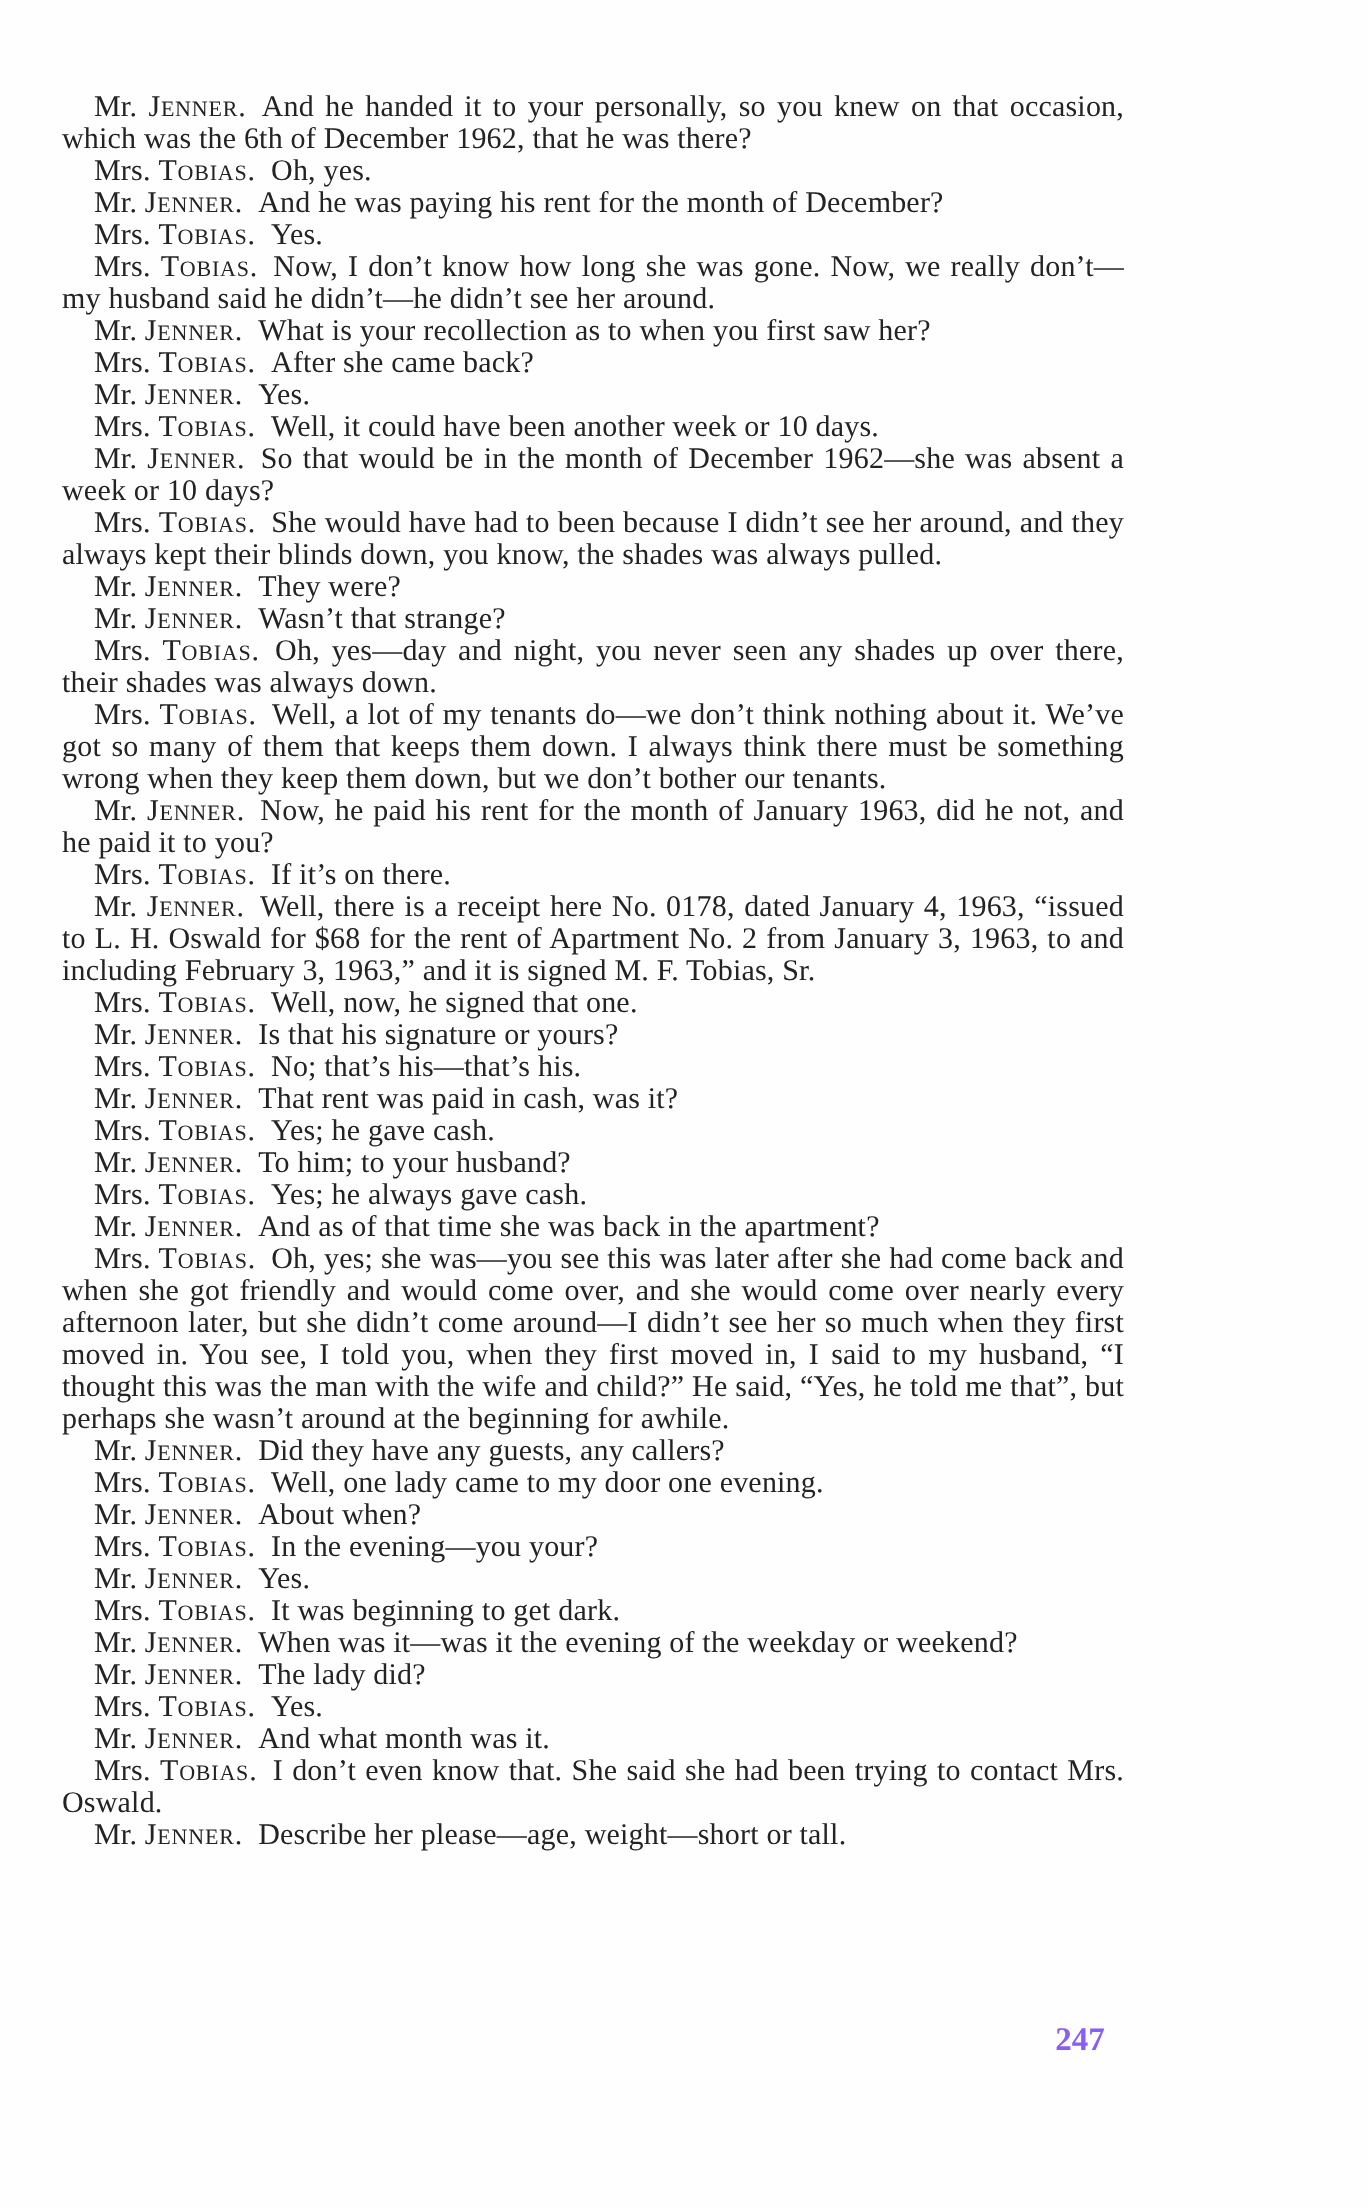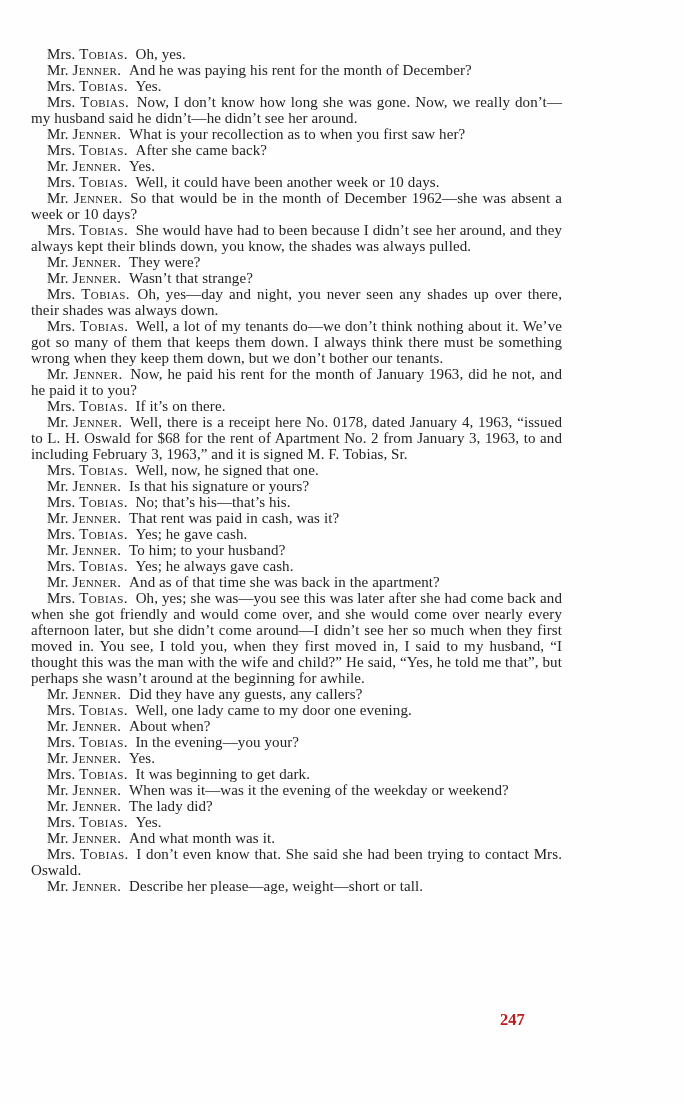--- a/index.html
+++ b/index.html
@@ -30,30 +30,32 @@
     text-indent: 16px;
   }
   .speaker { white-space: nowrap; }
   .smallcaps {
     font-variant: small-caps;
     letter-spacing: 0.4px;
   }
   .folio {
     position: absolute; left: 500px; top: 1010px;
     width: 80px;
+    text-align: center;
     font-size: 16.5px;
     font-weight: bold;
-    color: #b91c1c;
+    color: #8b5cf6;
   }
 </style>
 </head>
 <body>
 
 <div class="page" style="background: rgb(254, 254, 254); color: rgb(35, 35, 35);">
   <div class="text-column" id="text-column">
+      <p class="para"><span class="speaker"><span>Mr.</span>&nbsp;<span class="smallcaps">Jenner.</span></span> <span>And he handed it to your personally, so you knew on that occasion, which was the 6th of December 1962, that he was there?</span></p>
       <p class="para"><span class="speaker"><span>Mrs.</span>&nbsp;<span class="smallcaps">Tobias.</span></span> <span>Oh, yes.</span></p>
       <p class="para"><span class="speaker"><span>Mr.</span>&nbsp;<span class="smallcaps">Jenner.</span></span> <span>And he was paying his rent for the month of December?</span></p>
       <p class="para"><span class="speaker"><span>Mrs.</span>&nbsp;<span class="smallcaps">Tobias.</span></span> <span>Yes.</span></p>
       <p class="para"><span class="speaker"><span>Mrs.</span>&nbsp;<span class="smallcaps">Tobias.</span></span> <span>Now, I don’t know how long she was gone.  Now, we really don’t—my husband said he didn’t—he didn’t see her around.</span></p>
       <p class="para"><span class="speaker"><span>Mr.</span>&nbsp;<span class="smallcaps">Jenner.</span></span> <span>What is your recollection as to when you first saw her?</span></p>
       <p class="para"><span class="speaker"><span>Mrs.</span>&nbsp;<span class="smallcaps">Tobias.</span></span> <span>After she came back?</span></p>
       <p class="para"><span class="speaker"><span>Mr.</span>&nbsp;<span class="smallcaps">Jenner.</span></span> <span>Yes.</span></p>
       <p class="para"><span class="speaker"><span>Mrs.</span>&nbsp;<span class="smallcaps">Tobias.</span></span> <span>Well, it could have been another week or 10 days.</span></p>
       <p class="para"><span class="speaker"><span>Mr.</span>&nbsp;<span class="smallcaps">Jenner.</span></span> <span>So that would be in the month of December 1962—she was absent a week or 10 days?</span></p>
       <p class="para"><span class="speaker"><span>Mrs.</span>&nbsp;<span class="smallcaps">Tobias.</span></span> <span>She would have had to been because I didn’t see her around, and they always kept their blinds down, you know, the shades was always pulled.</span></p>

